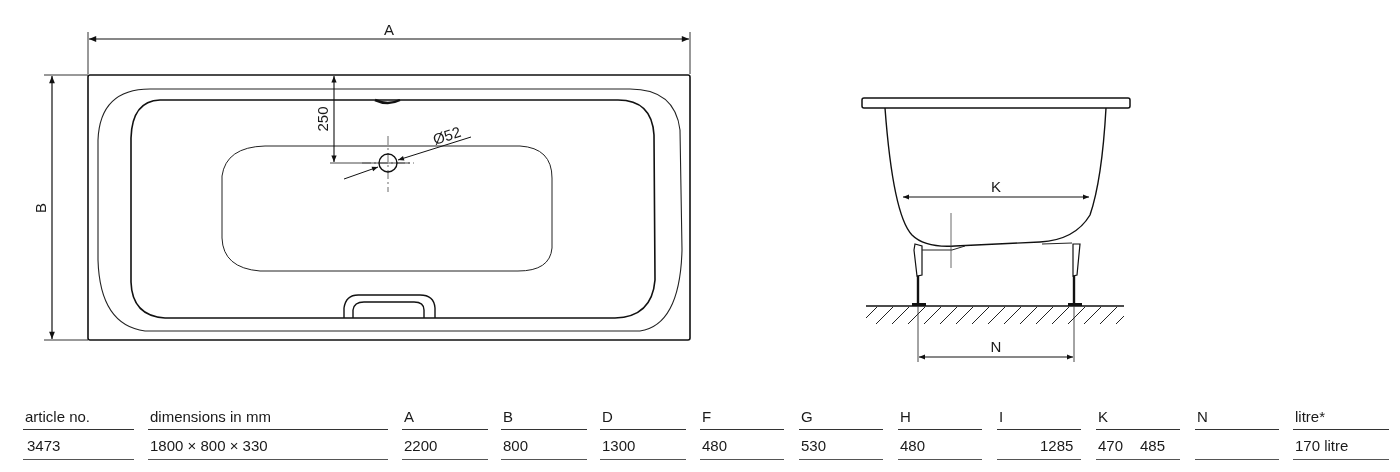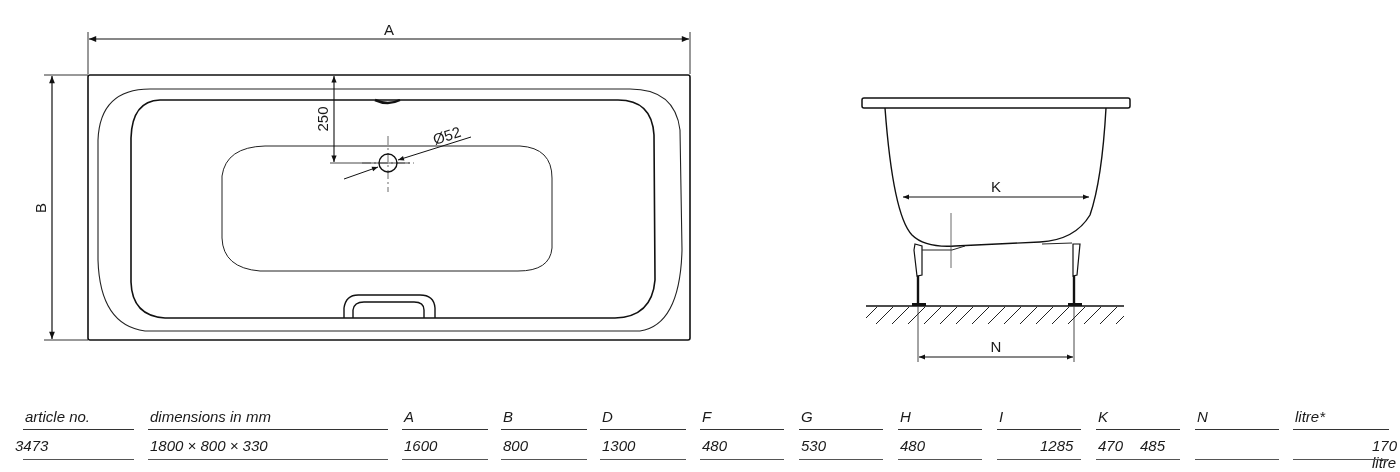--- a/index.html
+++ b/index.html
@@ -1,21 +1,21 @@
 <!DOCTYPE html>
 <html><head>
 <meta charset="utf-8">
 <style>
   html, body { margin: 0; padding: 0; background: #ffffff; }
   body { width: 1400px; height: 472px; position: relative; overflow: hidden;
          font-family: "Liberation Sans", "DejaVu Sans", sans-serif; color: #1a1a1a; }
   svg.drawing { position: absolute; left: 0; top: 0; }
   .lbl { font-family: "Liberation Sans", sans-serif; font-size: 15px; fill: #1a1a1a; }
   .spec-table { position: absolute; left: 0; top: 400px; width: 1400px; height: 72px; }
-  .cell { position: absolute; font-size: 15px; color: #1a1a1a; font-style: italic; }
+  .cell { position: absolute; font-size: 15px; color: #1a1a1a; }
   .hdr { top: 8px; }
   .val { top: 37px; }
   .rule { position: absolute; height: 0; border-top: 1.6px solid #333; }
   .rule.thin { border-top: 1.2px solid #555; }
 </style>
 </head>
 <body>
 
 <svg class="drawing" width="1400" height="400" viewBox="0 0 1400 400">
   <defs>
@@ -111,31 +111,31 @@
       <line x1="919" y1="357" x2="1073" y2="357" stroke="#111" stroke-width="1" marker-start="url(#arr)" marker-end="url(#arr)"></line>
       <text class="lbl" x="996" y="352" text-anchor="middle">N</text>
     </g>
   </g>
 </svg>
 
 <div class="spec-table">
 
   <span class="cell hdr" style="left:25px">article no.</span>
   <div class="rule" style="left:23px;width:111px;top:29px"></div>
-  <span class="cell val" style="left:15px">3473</span>
+  <span class="cell val" style="left:27px">3473</span>
   <div class="rule thin" style="left:23px;width:111px;top:59px"></div>
 
   <span class="cell hdr" style="left:150px">dimensions in mm</span>
   <div class="rule" style="left:148px;width:240px;top:29px"></div>
   <span class="cell val" style="left:150px">1800 × 800 × 330</span>
   <div class="rule thin" style="left:148px;width:240px;top:59px"></div>
 
   <span class="cell hdr" style="left:404px">A</span>
   <div class="rule" style="left:402px;width:86px;top:29px"></div>
-  <span class="cell val" style="left:404px">1600</span>
+  <span class="cell val" style="left:404px">2200</span>
   <div class="rule thin" style="left:402px;width:86px;top:59px"></div>
 
   <span class="cell hdr" style="left:503px">B</span>
   <div class="rule" style="left:501px;width:86px;top:29px"></div>
   <span class="cell val" style="left:503px">800</span>
   <div class="rule thin" style="left:501px;width:86px;top:59px"></div>
 
   <span class="cell hdr" style="left:602px">D</span>
   <div class="rule" style="left:600px;width:86px;top:29px"></div>
   <span class="cell val" style="left:602px">1300</span>
@@ -166,15 +166,15 @@
   <span class="cell val" style="left:1098px">470</span>
   <div class="rule thin" style="left:1096px;width:84px;top:59px"></div>
 
   <span class="cell hdr" style="left:1197px">N</span>
   <div class="rule" style="left:1195px;width:84px;top:29px"></div>
   <span class="cell val" style="left:1140px">485</span>
   <div class="rule thin" style="left:1195px;width:84px;top:59px"></div>
 
   <span class="cell hdr" style="left:1295px">litre*</span>
   <div class="rule" style="left:1293px;width:96px;top:29px"></div>
-  <span class="cell val" style="left:1372px">170 litre</span>
+  <span class="cell val" style="left:1295px">170 litre</span>
   <div class="rule thin" style="left:1293px;width:96px;top:59px"></div>
 </div>
 
 </body></html>

